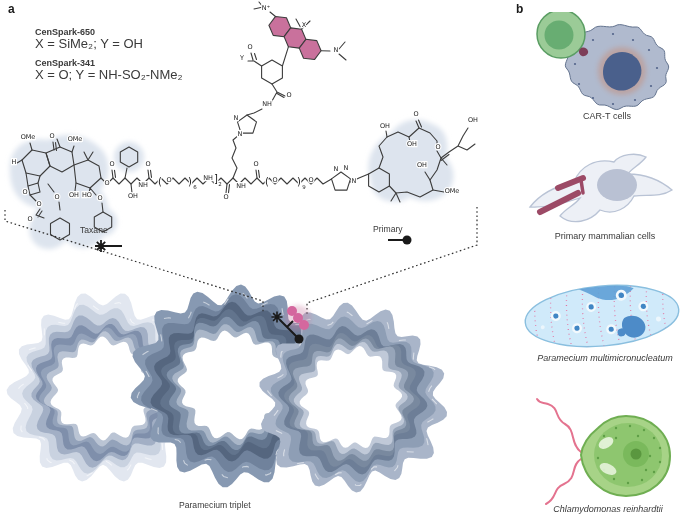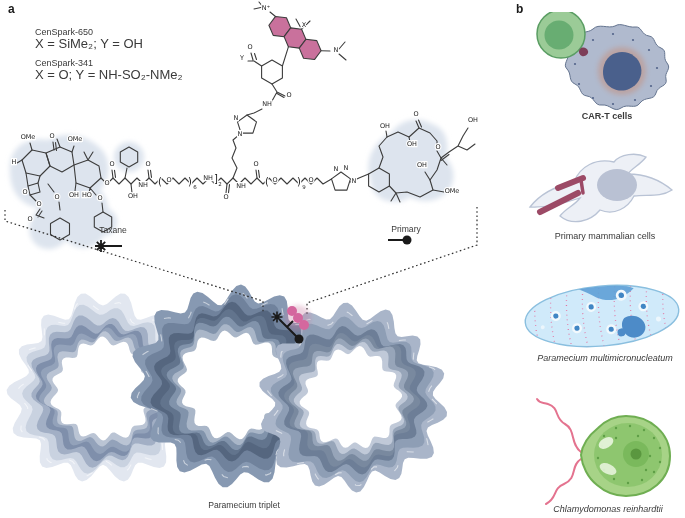--- a/index.html
+++ b/index.html
@@ -1,22 +1,22 @@
 <!DOCTYPE html>
 <html><head>
 <meta charset="utf-8">
 <style>
   html,body{margin:0;padding:0;background:#fff;}
   #fig{position:relative;width:685px;height:518px;background:#fff;overflow:hidden;
        font-family:"Liberation Sans","DejaVu Sans",sans-serif;color:#333;}
   .abs{position:absolute;}
   .panel-letter{font-weight:bold;font-size:12px;color:#1a1a1a;}
-  .compound-name{font-size:9px;color:#3a3a3a;line-height:11px;}
+  .compound-name{font-size:9px;color:#3a3a3a;line-height:11px;font-weight:bold;}
   .compound-formula{font-size:13px;color:#3a3a3a;line-height:11px;margin-bottom:9px;}
-  .caption{font-size:8.6px;color:#3a3a3a;text-align:center;line-height:10px;}
+  .caption{font-size:8.6px;color:#3a3a3a;line-height:10px;}
   .cell-caption{font-size:9px;color:#3a3a3a;text-align:center;line-height:11px;}
   .italic{font-style:italic;}
   svg{display:block;}
 </style>
 </head>
 <body>
 
 <div id="fig">
 
   <div class="abs panel-letter" style="left:8px;top:2px;">a</div>
@@ -220,21 +220,21 @@
       <circle cx="54" cy="72" r="1.1"></circle>
         <circle cx="50" cy="52" r="1.1"></circle>
         <circle cx="60" cy="38" r="1.1"></circle>
     </g>
     <circle cx="97" cy="59" r="24" fill="#c8886f" opacity="0.45" filter="url(#softb)"></circle>
     <path d="M97,40 C106,40 114,46 116,55 C118,64 113,73 104,77 C95,81 84,77 80,69 C76,61 78,50 85,44 C89,41 93,40 97,40 Z" fill="#4a608c"></path>
     <circle cx="36" cy="22" r="24" fill="#9bcb97" stroke="#5a9d63" stroke-width="1.5"></circle>
     <circle cx="34" cy="23" r="14.5" fill="#68ad72"></circle>
     <path d="M55,37 C58,34 62,36 63,39 C64,42 60,45 57,44 C54,43 53,39 55,37 Z" fill="#7d3d58"></path>
   </svg>
-  <div class="abs cell-caption" style="left:537px;top:111px;width:140px;font-weight:bold;">CAR-T cells</div>
+  <div class="abs cell-caption" style="left:537px;top:111px;width:140px;">CAR-T cells</div>
 
   <svg class="abs" style="left:520px;top:152px;" width="160" height="85" viewBox="0 0 160 85">
     <path d="M10,55 C20,42 36,34 54,30 C60,14 76,6 94,10 C100,2 116,0 126,5 C120,13 112,16 108,22 C124,22 140,28 152,38 C140,46 126,42 114,44 C108,56 94,64 80,58 C70,70 52,74 40,64 C46,56 54,54 60,46 C42,52 24,56 10,55 Z" fill="#edf0f6" stroke="#b9c3d5" stroke-width="1.3"></path>
     <ellipse cx="97" cy="33" rx="20" ry="16" fill="#b9c1d3"></ellipse>
     <g stroke="#9c4a66" stroke-linecap="round">
       <path d="M38,36 L63,26" stroke-width="6"></path>
       <path d="M20,60 L58,41" stroke-width="6"></path>
       <path d="M61,28 L63,41" stroke-width="3.5"></path>
     </g>
   </svg>

